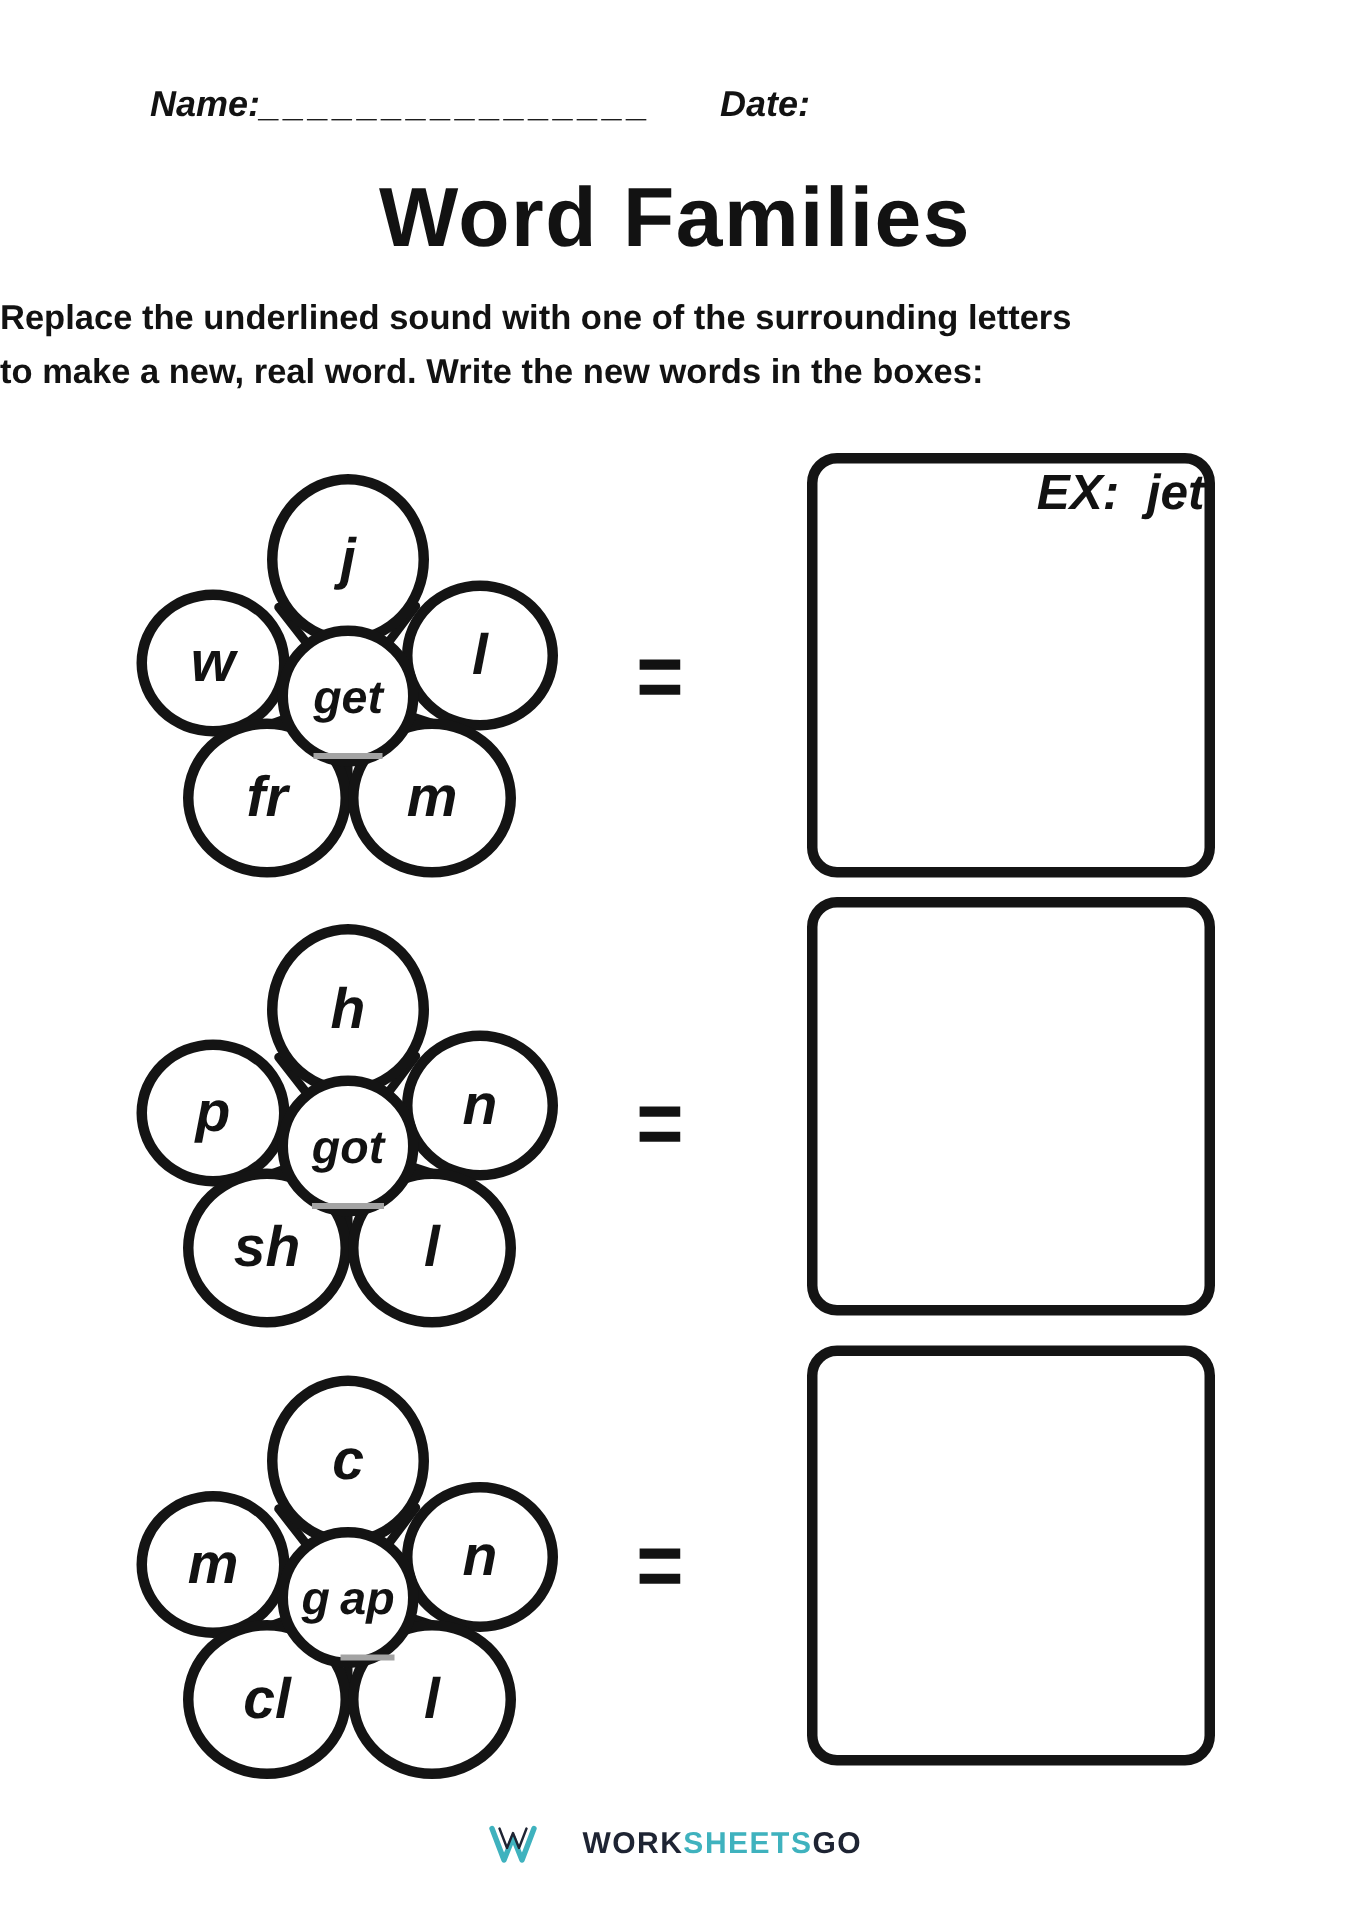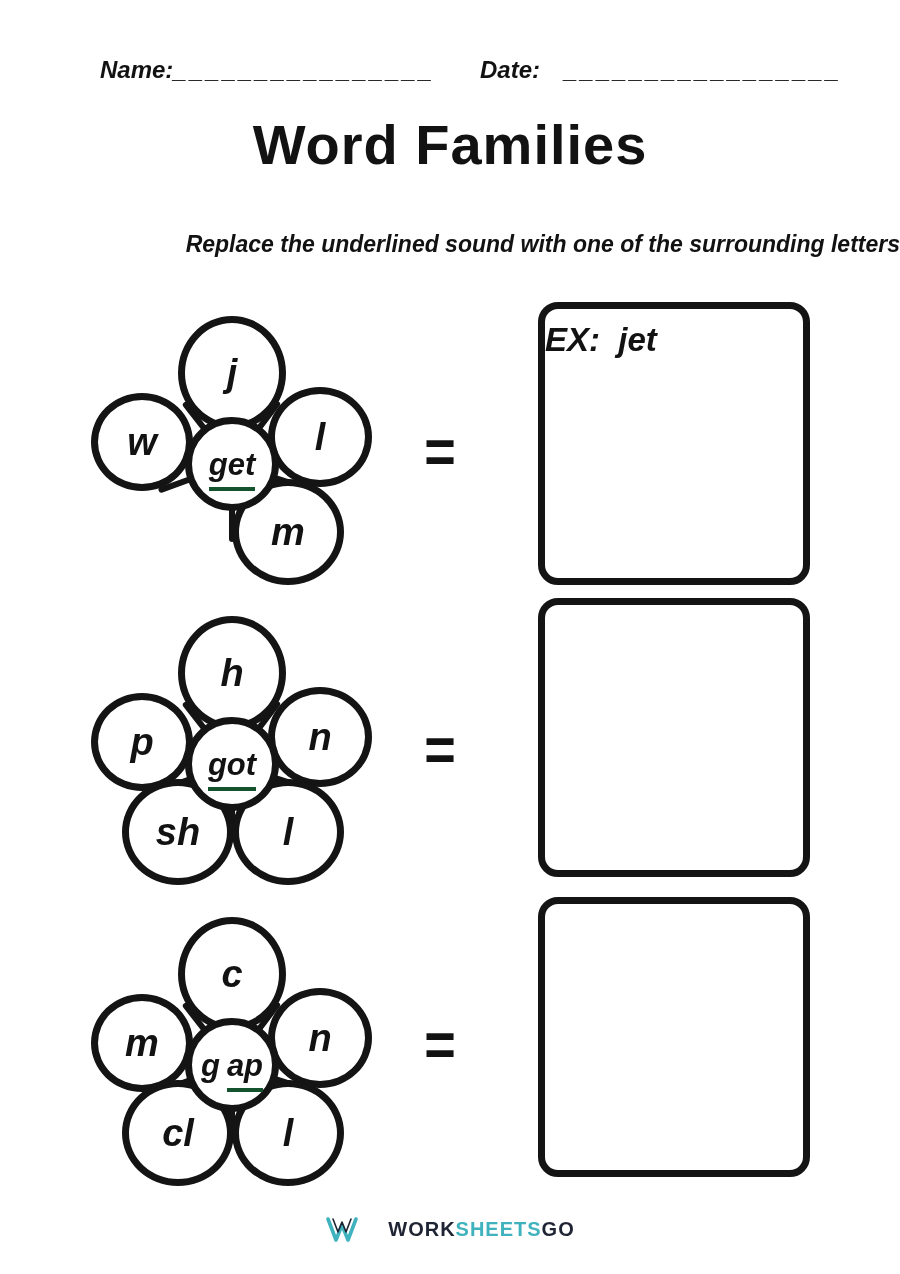--- a/index.html
+++ b/index.html
@@ -9,22 +9,22 @@
   }
   
   .hdr-field{position:absolute;top:56px;display:flex;align-items:baseline;
     font-style:italic;font-weight:800;font-size:24px;}
   .hdr-name{left:100px;}
   .hdr-date{left:480px;gap:24px;}
   .blank-line{letter-spacing:3px;font-weight:800;}
   
   .title{position:absolute;top:112px;left:0;width:100%;text-align:center;
     font-size:56px;font-weight:900;letter-spacing:1px;}
-  .instr{position:absolute;left:0;width:100%;text-align:right;
-    font-size:23px;font-weight:700;font-style:italic;margin-top:33px;}
+  .instr{position:absolute;left:0;width:100%;text-align:left;
+    font-size:23px;font-weight:700;}
   .instr.l1{top:198px;}
   .instr.l2{top:234px;}
   
   .flower{position:absolute;width:280px;height:270px;}
   .f1{left:90px;top:316px;}
   .f2{left:90px;top:616px;}
   .f3{left:90px;top:917px;}
   .petal{position:absolute;box-sizing:border-box;background:#fff;border:7px solid #141414;
     border-radius:50%;display:flex;align-items:center;justify-content:center;z-index:2;}
   .p-top{left:88px;top:0;width:108px;height:114px;}
@@ -35,69 +35,72 @@
   .petal-letter{font-size:38px;font-weight:800;font-style:italic;line-height:1;}
   .ray{position:absolute;left:142px;top:145px;width:78px;height:6px;background:#141414;
     transform-origin:0 50%;border-radius:3px;z-index:1;}
   .r1{transform:rotate(-53deg);} .r2{transform:rotate(-128deg);}
   .r3{transform:rotate(18deg);}  .r4{transform:rotate(90deg);}
   .r5{transform:rotate(160deg);}
   .center-c{position:absolute;box-sizing:border-box;left:95px;top:101px;width:94px;height:94px;
     background:#fff;border:7px solid #141414;border-radius:50%;
     display:flex;align-items:center;justify-content:center;z-index:3;}
   .center-word{font-size:31px;font-weight:800;font-style:italic;line-height:1;white-space:nowrap;}
-  .uln{border-bottom:4px solid #14532d;padding-bottom:5px;}
+  .uln{border-bottom:4px solid #a3a3a3;padding-bottom:20px;}
   .center-prefix:not(:empty){margin-right:7px;}
   
   .equals{position:absolute;left:414px;width:50px;text-align:center;font-size:54px;
     font-weight:900;font-style:italic;transform:scaleY(1.15);color:#121212;}
   .e1{top:420px;} .e2{top:718px;} .e3{top:1013px;}
   
   .ansbox{position:absolute;left:538px;width:272px;box-sizing:border-box;background:#fff;
-    border:7px solid #141414;border-radius:20px;text-align:left;padding-top:12px;}
+    border:7px solid #141414;border-radius:20px;text-align:right;}
   .b1{top:302px;height:283px;}
   .b2{top:598px;height:279px;}
   .b3{top:897px;height:280px;}
   .ex-label{font-size:33px;font-weight:800;font-style:italic;white-space:pre;}
   
   .footer{position:absolute;top:1216px;left:0;width:100%;display:flex;
     align-items:center;justify-content:center;gap:27px;}
   .brand{font-size:20px;font-weight:800;letter-spacing:1px;line-height:1;}
 </style>
 </head>
 <body>
 
 <div class="page">
 
   <div class="hdr-field hdr-name">
     <span>Name:</span>
       <span class="blank-line">________________</span>
   </div>
   <div class="hdr-field hdr-date">
     <span>Date:</span>
-      <span class="blank-line">_________________</span>
   </div>
 
   <div class="title">Word Families</div>
   <div class="instr l1">Replace the underlined sound with one of the surrounding letters</div>
+  <div class="instr l2">to make a new, real word. Write the new words in the boxes:</div>
 
   <div class="flower f1">
     <div class="ray r1"></div>
     <div class="ray r2"></div>
     <div class="ray r3"></div>
     <div class="ray r4"></div>
     <div class="ray r5"></div>
     <div class="petal p-top">
         <span class="petal-letter">j</span>
       </div>
     <div class="petal p-ul">
         <span class="petal-letter">w</span>
       </div>
     <div class="petal p-ur">
         <span class="petal-letter">l</span>
+      </div>
+    <div class="petal p-bl">
+        <span class="petal-letter">fr</span>
       </div>
     <div class="petal p-br">
         <span class="petal-letter">m</span>
       </div>
     <div class="center-c">
       <span class="center-word"><span class="center-prefix"></span><span class="uln">get</span></span>
     </div>
   </div>
   <div class="equals e1">=</div>
   <div class="ansbox b1">

